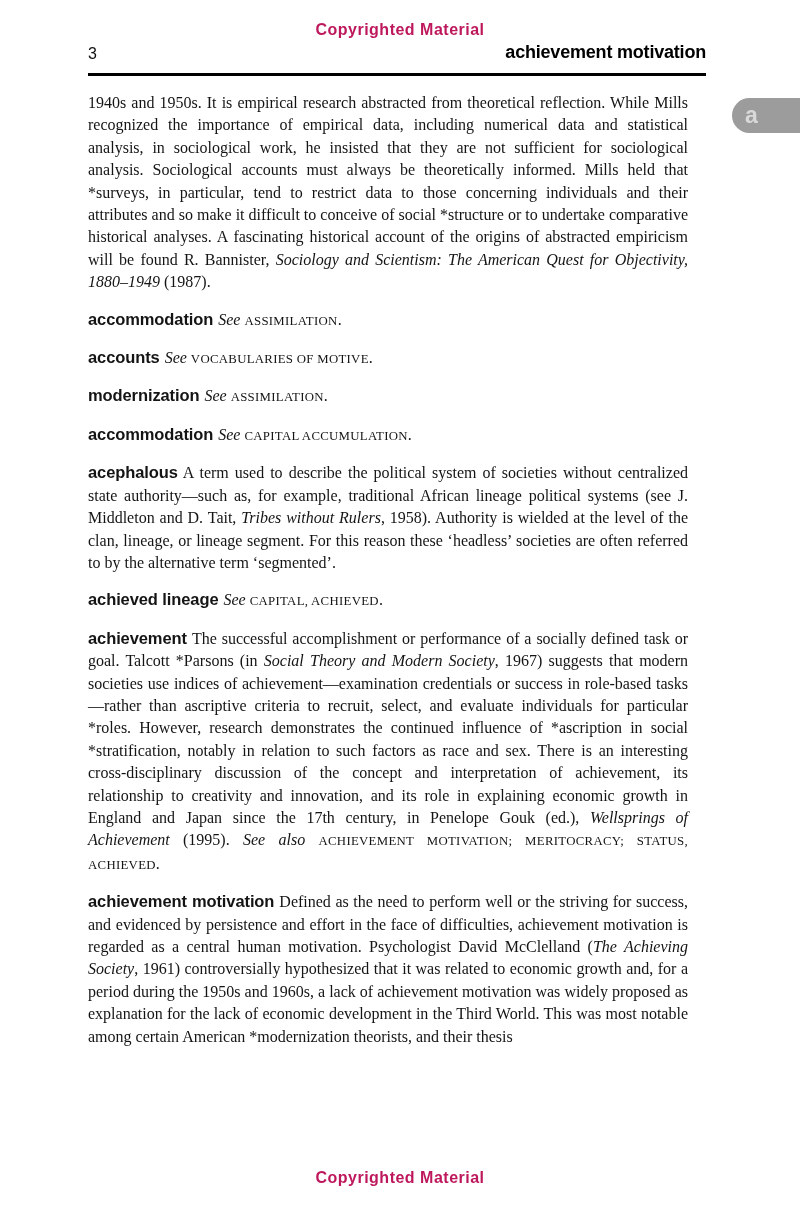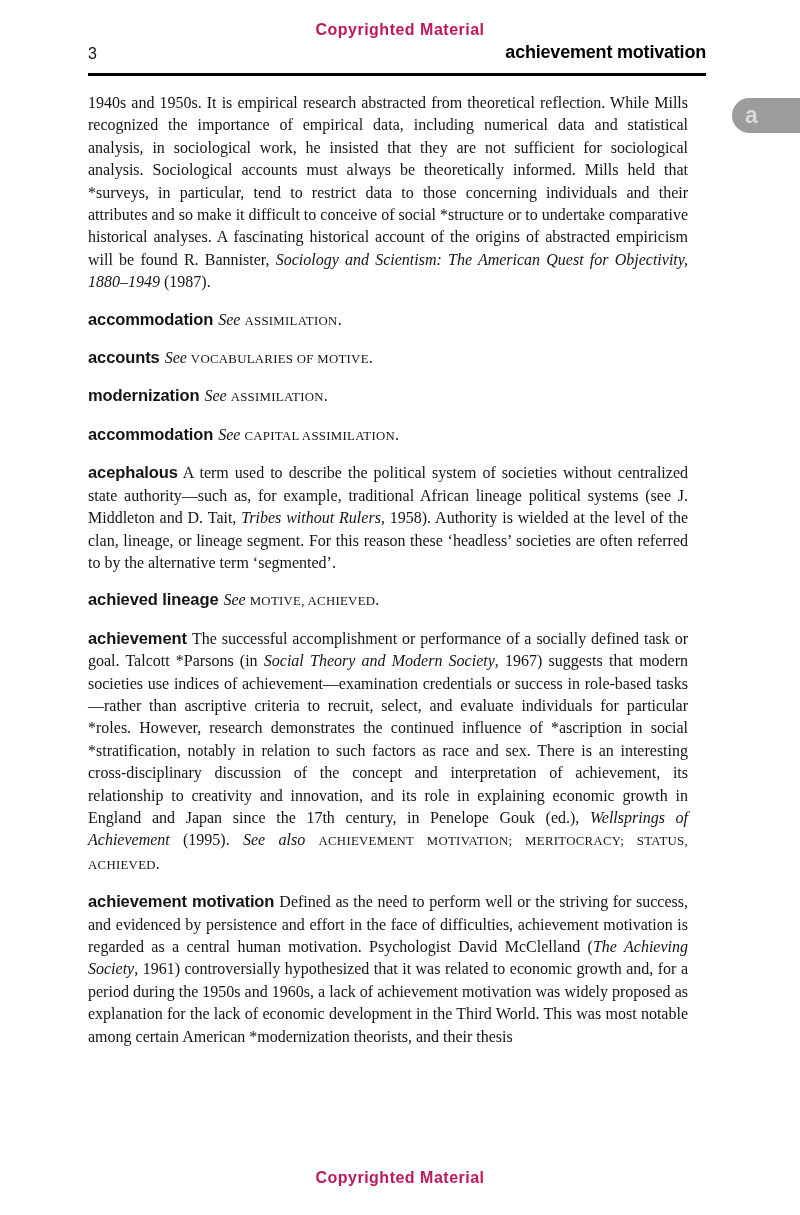--- a/index.html
+++ b/index.html
@@ -67,22 +67,22 @@
 
   <div class="thumb-tab">
     <span class="tab-letter">a</span>
   </div>
 
   <main class="content">
       <p class="para"><span class="s-plain">1940s and 1950s. It is empirical research abstracted from theoretical reflection. While Mills recognized the importance of empirical data, including numerical data and statistical analysis, in sociological work, he insisted that they are not sufficient for sociological analysis. Sociological accounts must always be theoretically informed. Mills held that *surveys, in particular, tend to restrict data to those concerning individuals and their attributes and so make it difficult to conceive of social *structure or to undertake comparative historical analyses. A fascinating historical account of the origins of abstracted empiricism will be found R. Bannister, </span><span class="s-italic">Sociology and Scientism: The American Quest for Objectivity, 1880–1949</span><span class="s-plain"> (1987).</span></p>
       <p class="para"><span class="s-hw">accommodation</span><span class="s-italic">See </span><span class="s-sc">ASSIMILATION</span><span class="s-plain">.</span></p>
       <p class="para"><span class="s-hw">accounts</span><span class="s-italic">See </span><span class="s-sc">VOCABULARIES OF MOTIVE</span><span class="s-plain">.</span></p>
       <p class="para"><span class="s-hw">modernization</span><span class="s-italic">See </span><span class="s-sc">ASSIMILATION</span><span class="s-plain">.</span></p>
-      <p class="para"><span class="s-hw">accommodation</span><span class="s-italic">See </span><span class="s-sc">CAPITAL ASSIMILATION</span><span class="s-plain">.</span></p>
+      <p class="para"><span class="s-hw">accommodation</span><span class="s-italic">See </span><span class="s-sc">CAPITAL ACCUMULATION</span><span class="s-plain">.</span></p>
       <p class="para"><span class="s-hw">acephalous</span><span class="s-plain">A term used to describe the political system of societies without centralized state authority—such as, for example, traditional African lineage political systems (see J. Middleton and D. Tait, </span><span class="s-italic">Tribes without Rulers</span><span class="s-plain">, 1958). Authority is wielded at the level of the clan, lineage, or lineage segment. For this reason these ‘headless’ societies are often referred to by the alternative term ‘segmented’.</span></p>
-      <p class="para"><span class="s-hw">achieved lineage</span><span class="s-italic">See </span><span class="s-sc">MOTIVE, ACHIEVED</span><span class="s-plain">.</span></p>
+      <p class="para"><span class="s-hw">achieved lineage</span><span class="s-italic">See </span><span class="s-sc">CAPITAL, ACHIEVED</span><span class="s-plain">.</span></p>
       <p class="para"><span class="s-hw">achievement</span><span class="s-plain">The successful accomplishment or performance of a socially defined task or goal. Talcott *Parsons (in </span><span class="s-italic">Social Theory and Modern Society</span><span class="s-plain">, 1967) suggests that modern societies use indices of achievement—examination credentials or success in role-based tasks—rather than ascriptive criteria to recruit, select, and evaluate individuals for particular *roles. However, research demonstrates the continued influence of *ascription in social *stratification, notably in relation to such factors as race and sex. There is an interesting cross-disciplinary discussion of the concept and interpretation of achievement, its relationship to creativity and innovation, and its role in explaining economic growth in England and Japan since the 17th century, in Penelope Gouk (ed.), </span><span class="s-italic">Wellsprings of Achievement</span><span class="s-plain"> (1995). </span><span class="s-italic">See also </span><span class="s-sc">ACHIEVEMENT MOTIVATION; MERITOCRACY; STATUS, ACHIEVED</span><span class="s-plain">.</span></p>
       <p class="para"><span class="s-hw">achievement motivation</span><span class="s-plain">Defined as the need to perform well or the striving for success, and evidenced by persistence and effort in the face of difficulties, achievement motivation is regarded as a central human motivation. Psychologist David McClelland (</span><span class="s-italic">The Achieving Society</span><span class="s-plain">, 1961) controversially hypothesized that it was related to economic growth and, for a period during the 1950s and 1960s, a lack of achievement motivation was widely proposed as explanation for the lack of economic development in the Third World. This was most notable among certain American *modernization theorists, and their thesis</span></p>
     </main>
 
   <div class="copyright bottom">Copyrighted Material</div>
 
 </div>
 
 </body></html>

